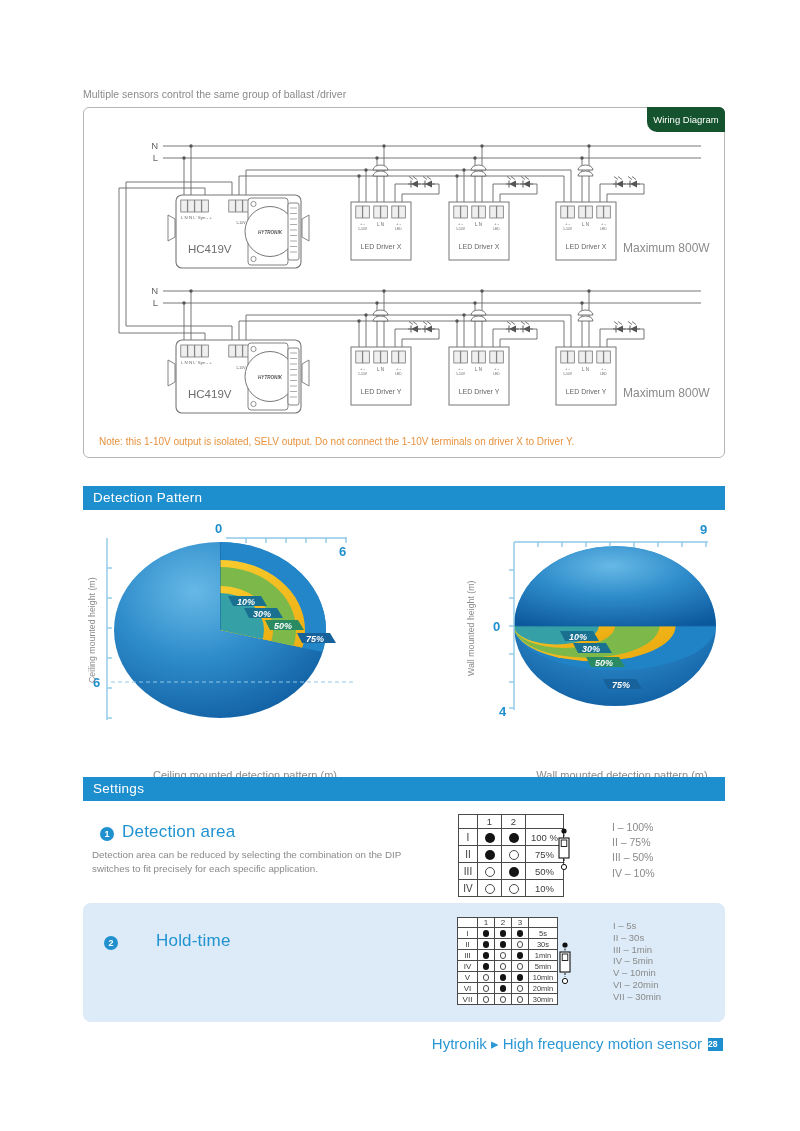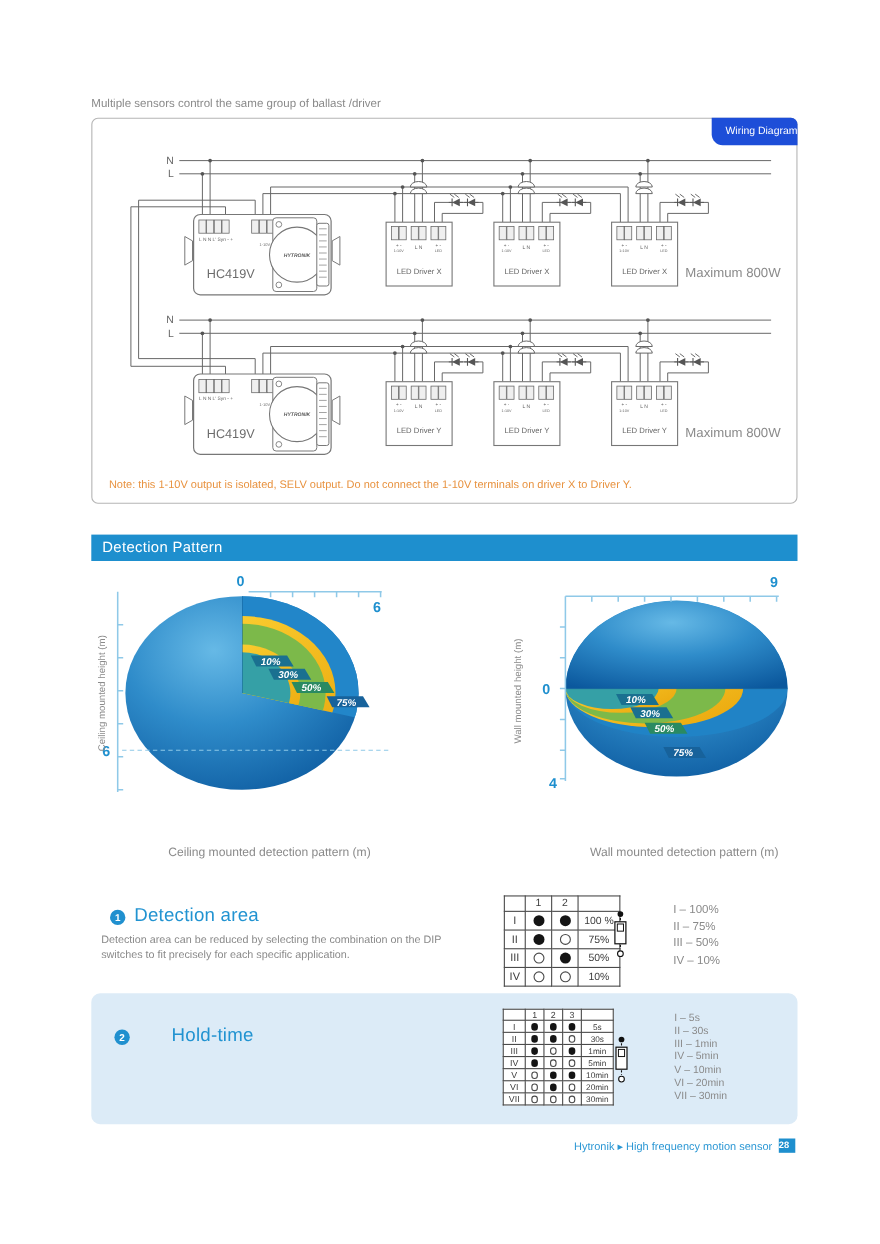--- a/index.html
+++ b/index.html
@@ -2,22 +2,22 @@
 <html><head>
 <meta charset="utf-8">
 <style>
   html,body{margin:0;padding:0;background:#fff;}
   .page{position:relative;width:800px;height:1131px;background:#fff;
         font-family:"Liberation Sans", sans-serif;overflow:hidden;}
   .intro{position:absolute;left:83px;top:88px;font-size:10.5px;color:#8a8a8a;}
   
   .wiring-box{position:absolute;left:83px;top:107px;width:642px;height:351px;
               border:1px solid #b5b5b5;border-radius:6px;box-sizing:border-box;}
-  .wiring-tab{position:absolute;top:-1px;right:-1px;width:78px;height:25px;background:#1d4ed8;
-              border-radius:0 6px 0 10px;color:#fff;font-size:9.5px;text-align:right;line-height:25px;}
+  .wiring-tab{position:absolute;top:-1px;right:-1px;width:78px;height:25px;background:#14532d;
+              border-radius:0 6px 0 10px;color:#fff;font-size:9.5px;text-align:center;line-height:25px;}
   .wiring-note{position:absolute;left:15px;top:328px;font-size:10px;color:#e8923f;}
   
   .bar{position:absolute;left:83px;width:642px;height:24px;background:#1e8fce;color:#fff;
        font-size:13.5px;line-height:24px;padding-left:10px;box-sizing:border-box;letter-spacing:.3px;}
   .caption{position:absolute;width:320px;text-align:center;font-size:11px;color:#8a8a8a;margin-top:36px;}
   
   .num-badge{position:absolute;width:14px;height:14px;border-radius:50%;background:#2090cf;color:#fff;
              font-size:9px;font-weight:bold;line-height:14px;text-align:center;}
   .blk-title{position:absolute;font-size:17px;color:#2193d1;letter-spacing:.2px;}
   .blk-body{position:absolute;font-size:9.8px;color:#8a8a8a;line-height:13.5px;}
@@ -39,21 +39,21 @@
   .dot{display:inline-block;border-radius:50%;vertical-align:middle;}
   .dip-lg .dot{width:10px;height:10px;}
   .dip-sm .dot{width:6.5px;height:6.5px;}
   .dot-on{background:#141414;}
   .dot-off{background:#fff;border:1px solid #4a4a4a;box-sizing:border-box;}
   .legend{position:absolute;color:#8a8a8a;}
   .legend-lg div{font-size:10.5px;line-height:15.2px;}
   .legend-sm div{font-size:9.5px;line-height:11.8px;}
   
   .footer{position:absolute;right:77px;top:1035px;display:flex;align-items:center;}
-  .footer-text{font-size:10px;color:#2b97d4;text-align:right;}
+  .footer-text{font-size:15px;color:#2b97d4;text-align:right;}
   .page-badge{margin-left:6px;width:15px;height:13px;background:#1e8fce;color:#fff;font-size:8.5px;
               font-weight:bold;text-align:left;line-height:13px;}
   svg text{font-family:"Liberation Sans", sans-serif;}
 </style>
 </head>
 <body>
 
 <div class="page">
 
   <div class="intro">Multiple sensors control the same group of ballast /driver</div>
@@ -343,20 +343,21 @@
     </g>
     <g font-size="13" font-weight="bold" fill="#1e8fce">
       <text x="238" y="16">9</text>
       <text x="31" y="113">0</text>
       <text x="37" y="198">4</text>
     </g>
     <text transform="translate(12,158) rotate(-90)" font-size="8.8" fill="#8a8a8a">Wall mounted height (m)</text>
   </svg>
   <div class="caption" style="left:462px;top:733px;">Wall mounted detection pattern (m)</div>
 
+  <div class="bar" style="top:777px;">Settings</div>
 
   <div class="num-badge" style="left:100px;top:827px;">1</div>
   <div class="blk-title" style="left:122px;top:822px;">Detection area</div>
   <div class="blk-body" style="left:92px;top:848px;width:330px;">Detection area can be reduced by selecting the combination on the DIP switches to fit precisely for each specific application.</div>
   <div id="detection-table" class="dip-table dip-lg" style="left:458px;top:814px;">
       <div class="dip-row dip-head">
         <div class="dip-cell cell-label"></div>
         <div class="dip-cell cell-dot">1</div>
         <div class="dip-cell cell-dot">2</div>
         <div class="dip-cell cell-value"></div>

